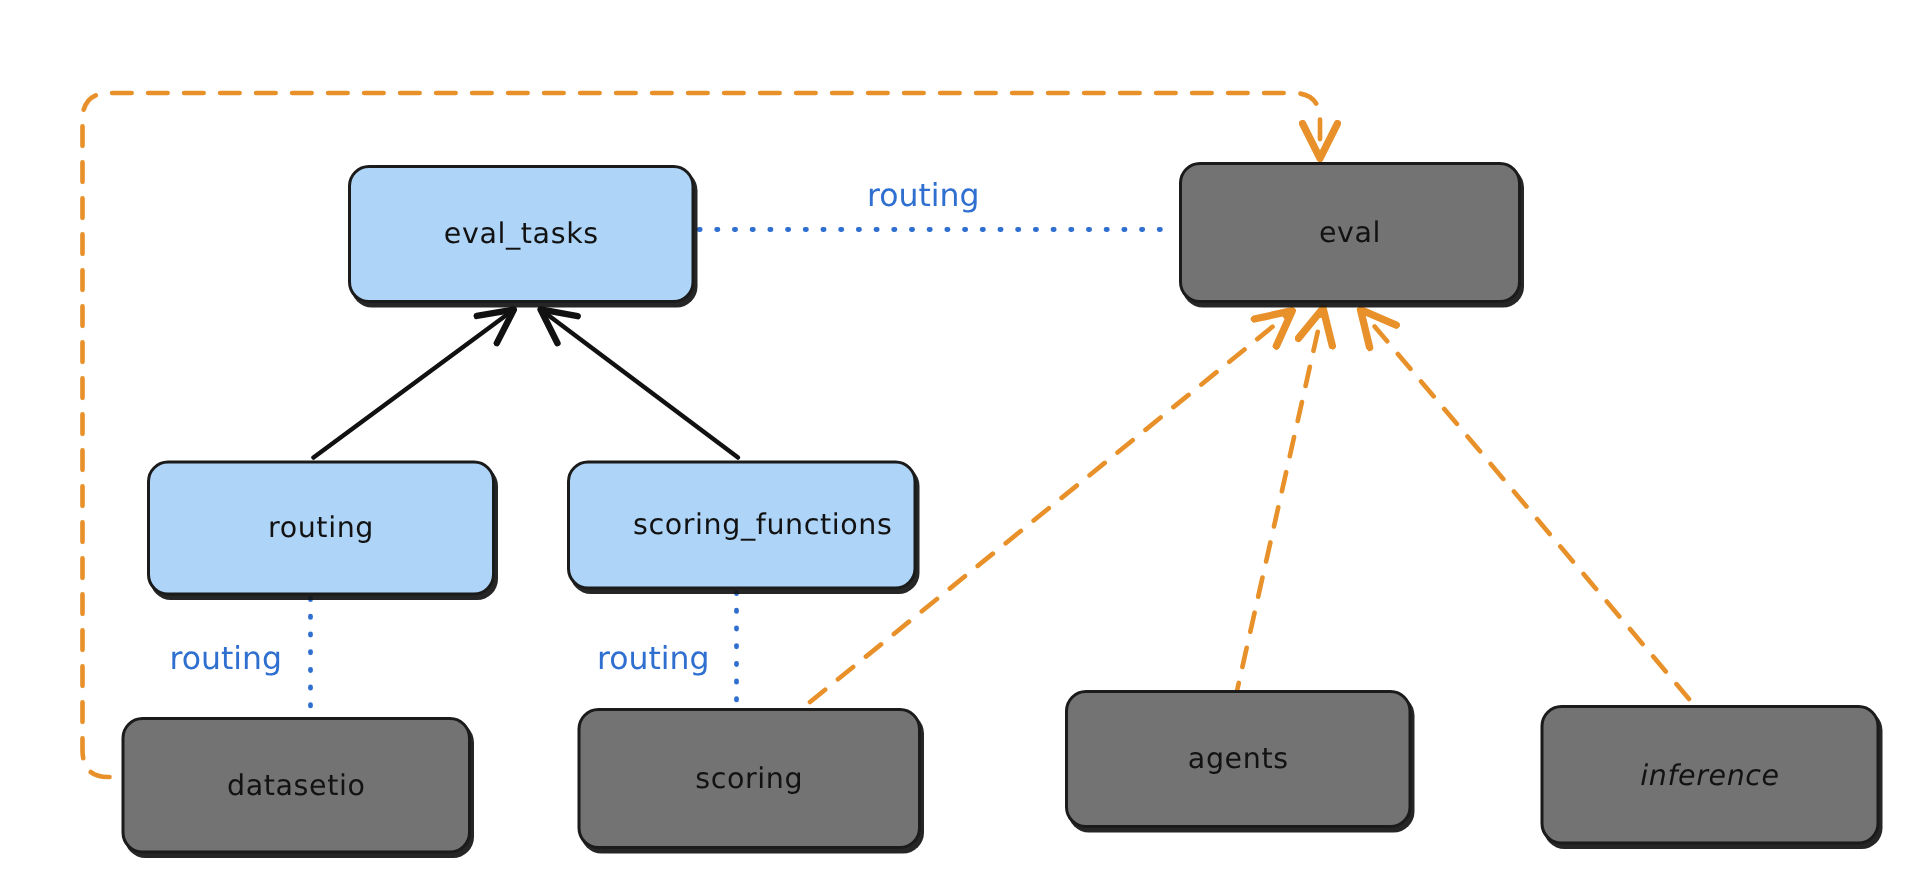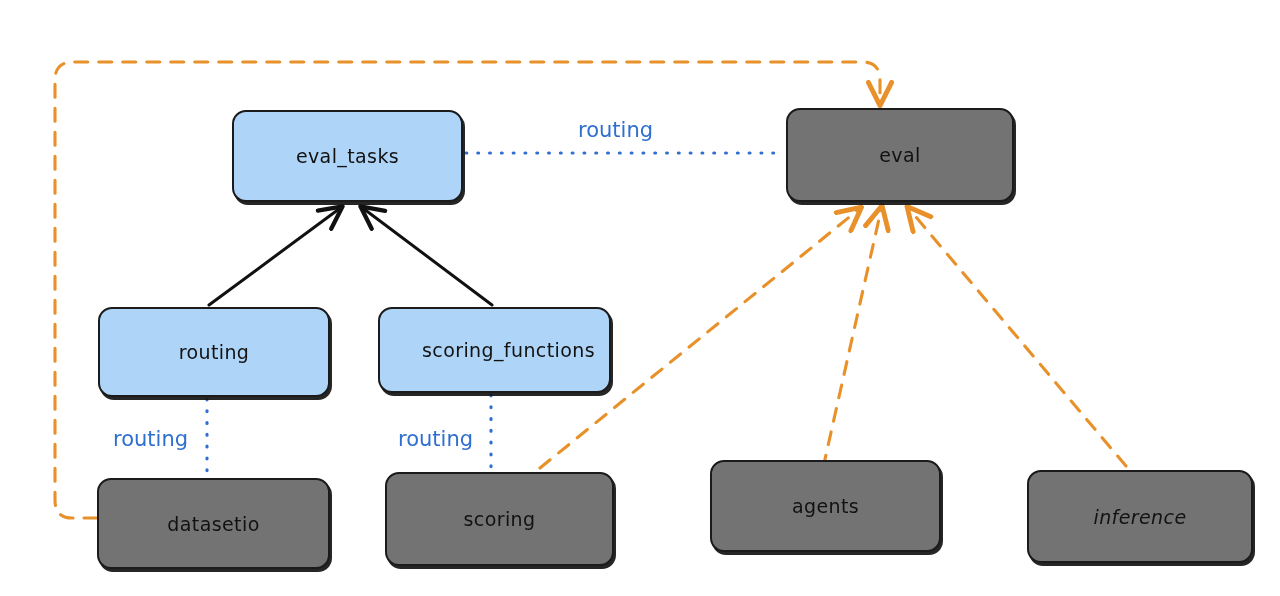--- a/index.html
+++ b/index.html
@@ -120,21 +120,21 @@
   </div>
 
   <div class="node-box blue" style="left:98px; top:307px; width:232px; height:90px;">
     <span class="node-label">routing</span>
   </div>
 
   <div class="node-box blue" style="left:378px; top:307px; width:233px; height:86px;padding-left:28px;">
     <span class="node-label">scoring_functions</span>
   </div>
 
-  <div class="node-box green" style="left:97px; top:478px; width:233px; height:91px;">
+  <div class="node-box green" style="left:81px; top:478px; width:233px; height:91px;">
     <span class="node-label">datasetio</span>
   </div>
 
   <div class="node-box green" style="left:385px; top:472px; width:229px; height:94px;">
     <span class="node-label">scoring</span>
   </div>
 
   <div class="node-box green" style="left:710px; top:460px; width:231px; height:92px;">
     <span class="node-label">agents</span>
   </div>

